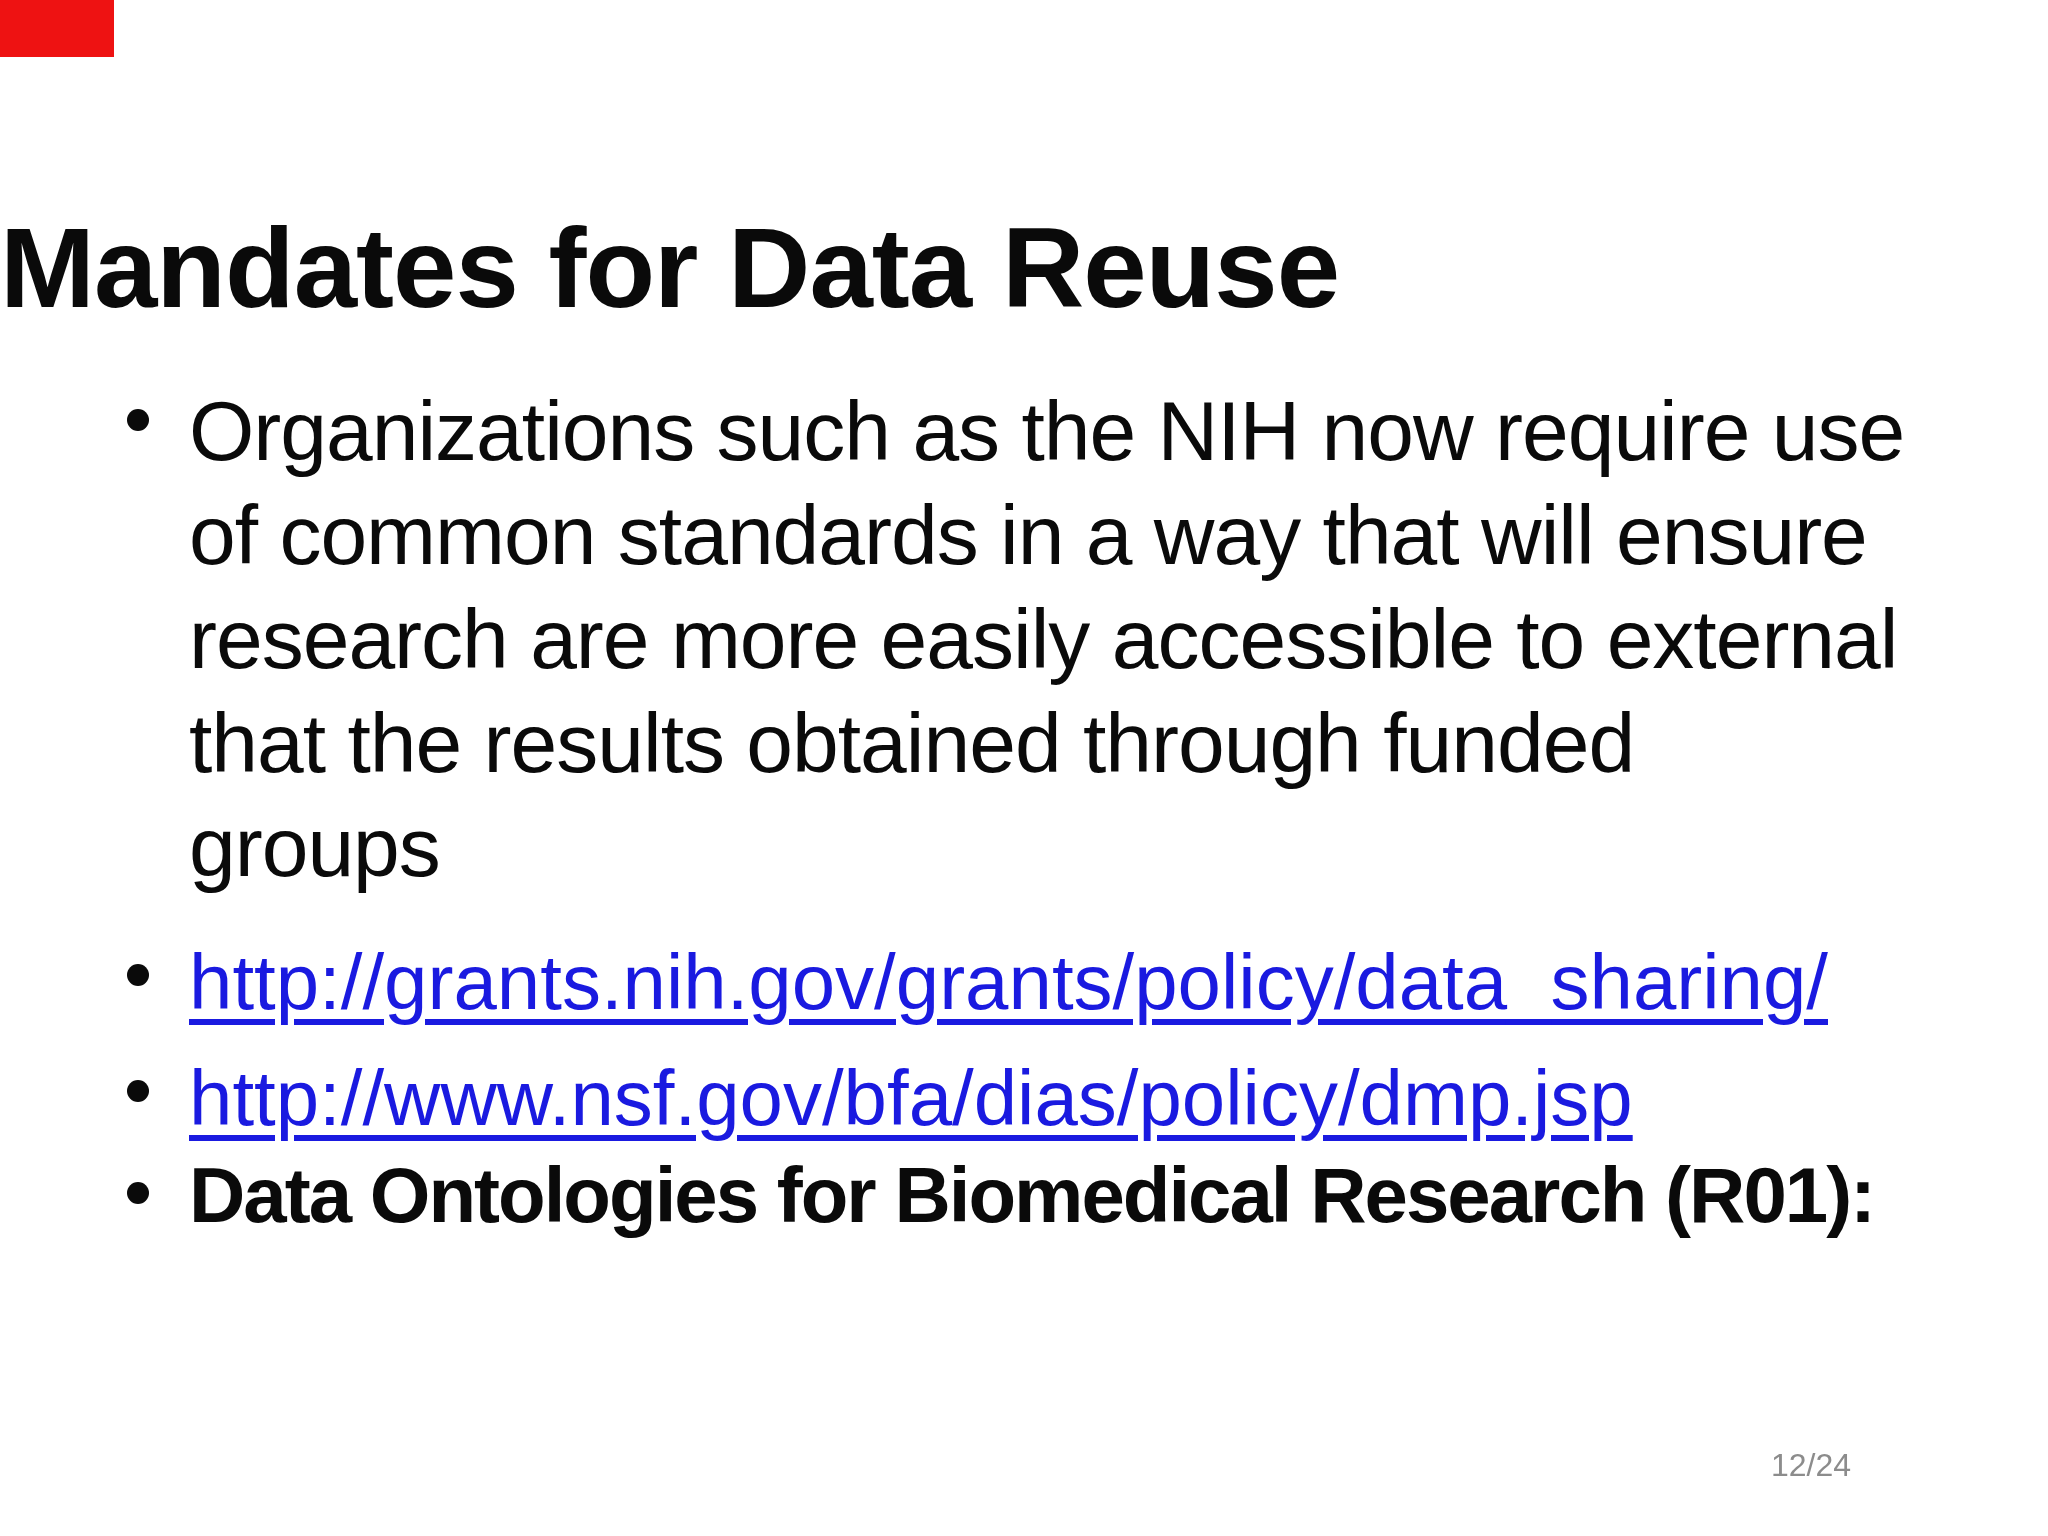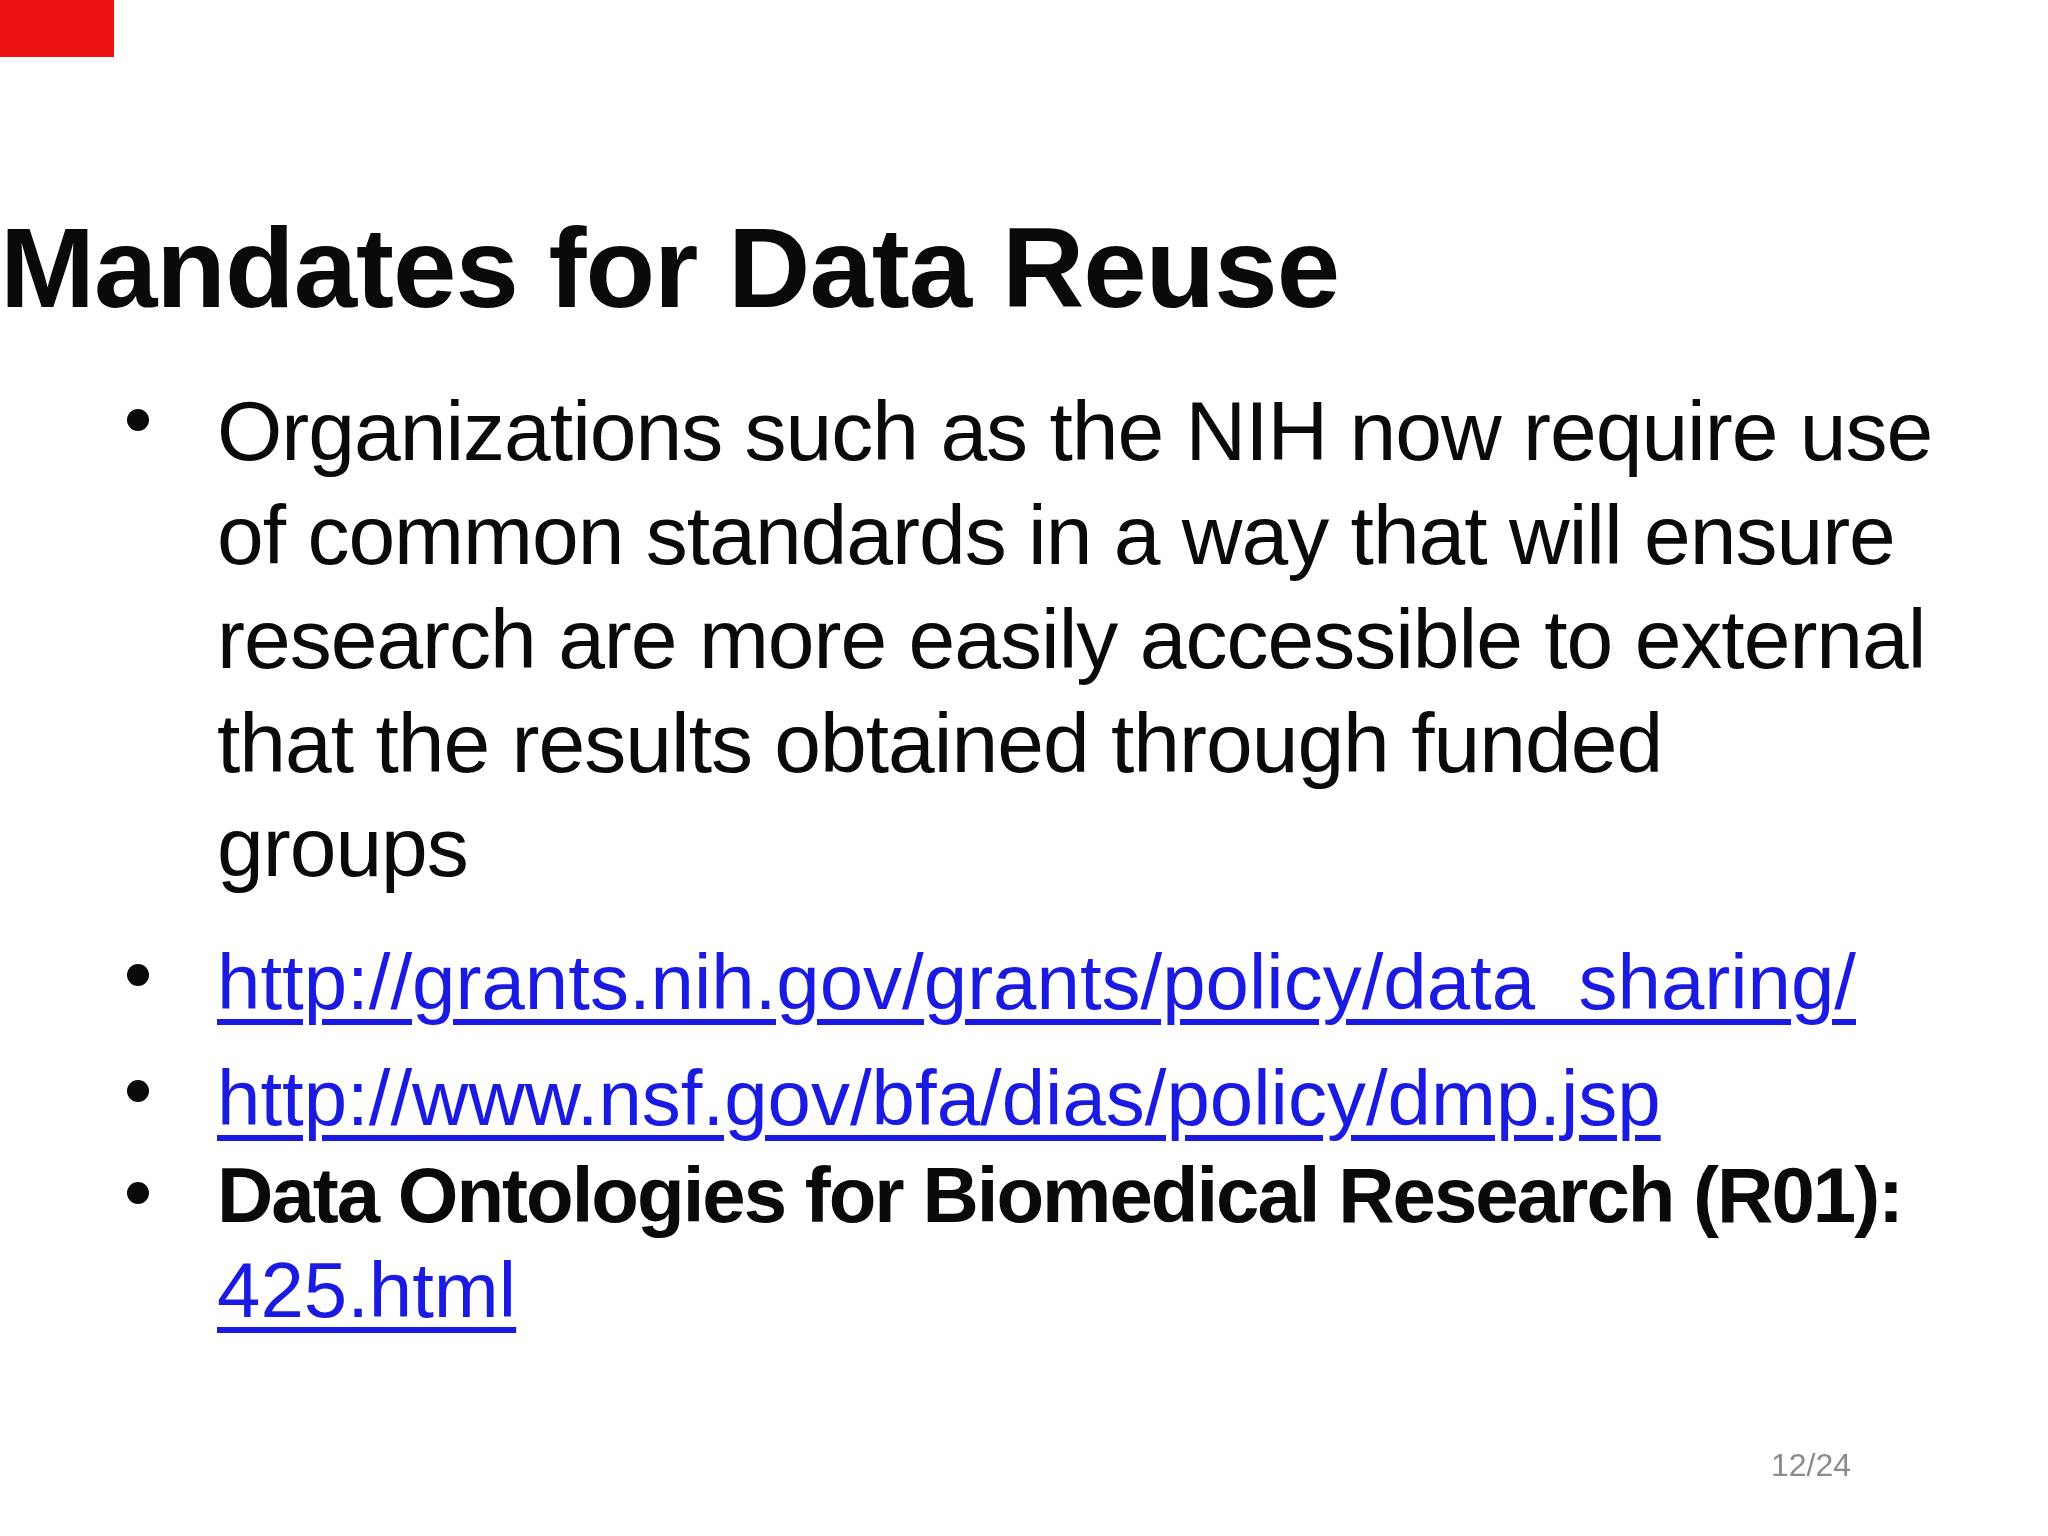--- a/index.html
+++ b/index.html
@@ -44,21 +44,21 @@
   }
   .dot {
     position: absolute;
     left: 0;
     width: 22px;
     height: 22px;
     border-radius: 50%;
     background: var(--text-black, #0a0a0a);
   }
   .content {
-    margin-left: 90px;
+    margin-left: 62px;
     white-space: nowrap;
   }
 
   
   .para .content {
     font-size: 84px;
     letter-spacing: -1px;
     line-height: 104px;
   }
   .para .dot { top: 30px; }
@@ -125,17 +125,16 @@
   <span class="dot"></span>
   <div class="content">
     <a class="link">http://www.nsf.gov/bfa/dias/policy/dmp.jsp</a>
   </div>
 </div>
 
 <div class="bullet-item mixed" style="top:1148px">
   <span class="dot"></span>
   <div class="content">
     <div class="bold-label">Data Ontologies for Biomedical Research (R01):</div>
-    <div><a class="link">425.html</a></div>
   </div>
 </div>
 
 <div class="page-indicator">12/24</div>
 
 </body></html>

